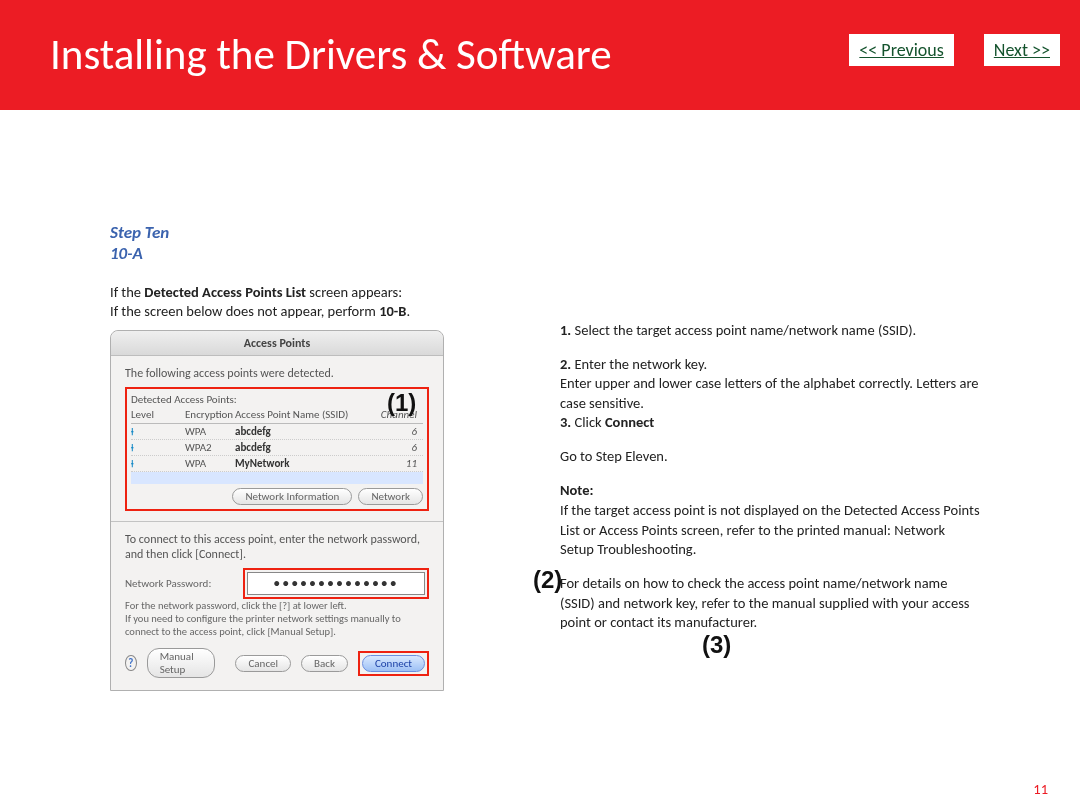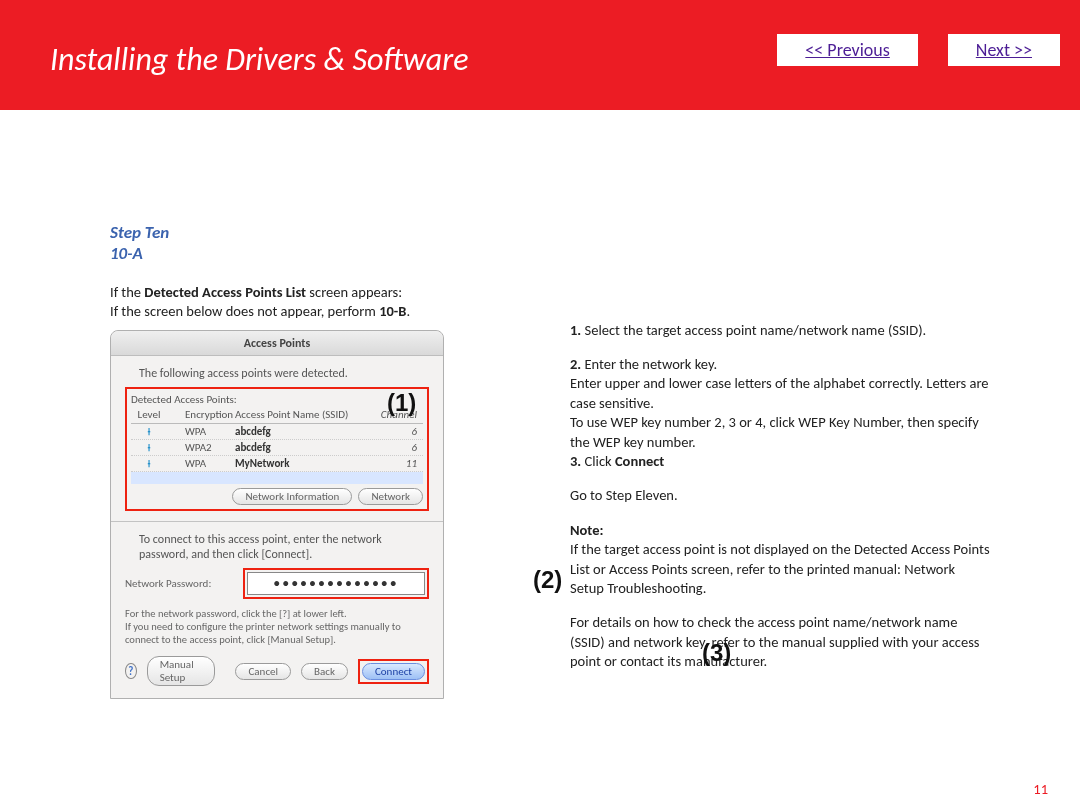--- a/index.html
+++ b/index.html
@@ -16,49 +16,48 @@
   .banner {
     background: #ec1c24;
     height: 110px;
     padding: 0 0 0 50px;
     position: relative;
     display: flex;
     align-items: flex-start;
   }
   .banner-title {
     color: #fff;
-    font-size: 32px;
+    font-size: 43px;
     font-weight: 400;
-    padding-top: 40px;
-    font-style: italic;
+    padding-top: 28px;
   }
   .nav-group {
     position: absolute;
     right: 20px;
     top: 34px;
     display: flex;
     gap: 30px;
   }
   .nav-btn {
     background: #fff;
-    color: #4c1d95;
+    color: #14532d;
     text-decoration: underline;
     font-size: 18px;
-    padding: 5px 28px;
+    padding: 5px 10px;
     display: inline-block;
     cursor: pointer;
     font-family: inherit;
   }
   .content {
     position: absolute;
     left: 110px;
     top: 222px;
     width: 900px;
     display: flex;
-    gap: 50px;
+    gap: 40px;
   }
   .col-left { width: 410px; }
   .col-right { width: 420px; font-size: 14.5px; line-height: 1.35; padding-top: 84px; }
   .step-heading { color: #3b63ae; font-weight: 700; font-style: italic; font-size: 17px; line-height: 1.25; }
   .intro {
     margin-top: 18px;
     font-size: 14.5px;
     line-height: 1.35;
   }
   .dialog {
@@ -76,27 +75,27 @@
     font-weight: 700;
     color: #444;
     padding: 5px 0;
     background: linear-gradient(#efefef,#d9d9d9);
     border-bottom: 1px solid #bdbdbd;
     border-top-left-radius: 8px;
     border-top-right-radius: 8px;
     font-size: 12px;
   }
   .dialog-body { padding: 10px 14px 12px 14px; }
-  .detect-text { margin-bottom: 6px; line-height: 1.25; margin-left: 14px; }
+  .detect-text { margin-bottom: 6px; line-height: 1.25; }
   .redbox { border: 2px solid #e21; padding: 4px; margin: 2px 0 6px 0; position: relative; }
   .table-wrap { }
   .tbl-head, .tbl-row { display: flex; font-size: 11px; }
   .tbl-head { color: #555; border-bottom: 1px solid #bbb; padding-bottom: 2px; }
   .tbl-row { border-bottom: 1px dotted #ccc; padding: 1px 0; }
-  .c-level { width: 36px; text-align: center; }
+  .c-level { width: 36px; }
   .c-enc { width: 68px; padding-left: 18px; }
   .c-ssid { flex: 1; }
   .c-chan { width: 50px; text-align: right; padding-right: 6px; font-style: italic; }
   .sig { color: #0a84c4; font-weight: 700; font-size: 10px; }
   .ssid-bold { font-weight: 700; color: #333; }
   .row-active { background: #d8e6ff; }
   .callout {
     position: absolute;
     font-weight: 900;
     font-size: 24px;
@@ -130,21 +129,21 @@
   .pwd-input {
     flex:1;
     font-size: 14px;
     letter-spacing: 2px;
     text-align: center;
     padding: 2px 4px;
     border: 1px solid #888;
     background: #fff;
     color:#333;
   }
-  .note-small { color:#666; font-size:10.5px; margin-top:8px; line-height:1.25; }
+  .note-small { color:#666; font-size:10.5px; line-height:1.25; }
   .dialog-footer { display:flex; align-items:center; gap:10px; padding-top:10px; }
   .help-ico { width:16px; height:16px; border:1px solid #888; border-radius:50%; display:inline-flex; align-items:center; justify-content:center; color:#4273c8; font-weight:700; font-size:11px; }
   .footer-spacer { flex:1; }
   .page-num {
     position: absolute;
     right: 32px;
     bottom: 12px;
     color: #ec1c24;
     font-size: 14.5px;
   }
@@ -252,21 +251,20 @@
           </span>
         </div>
       </div>
     </div>
   </div>
 
   <div class="col-right">
     <p><b>1.</b><span> Select the target access point name/network name (SSID).</span></p>
     <p style="margin-bottom:0;"><b>2.</b><span> Enter the network key.</span></p>
     <div>Enter upper and lower case letters of the alphabet correctly. Letters are case sensitive.</div>
-    <div>To use WEP key number 2, 3 or 4, click WEP Key Number, then specify the WEP key number.</div>
     <div><b>3.</b><span>  Click </span><b>Connect</b></div>
     <p>Go to Step Eleven.</p>
     <div><b>Note:</b></div>
     <div>If the target access point is not displayed on the Detected Access Points List or Access Points screen, refer to the printed manual: Network Setup Troubleshooting.</div>
     <p>For details on how to check the access point name/network name (SSID) and network key, refer to the manual supplied with your access point or contact its manufacturer.</p>
   </div>
 </div>
 
 <div class="page-num">11</div>
 

